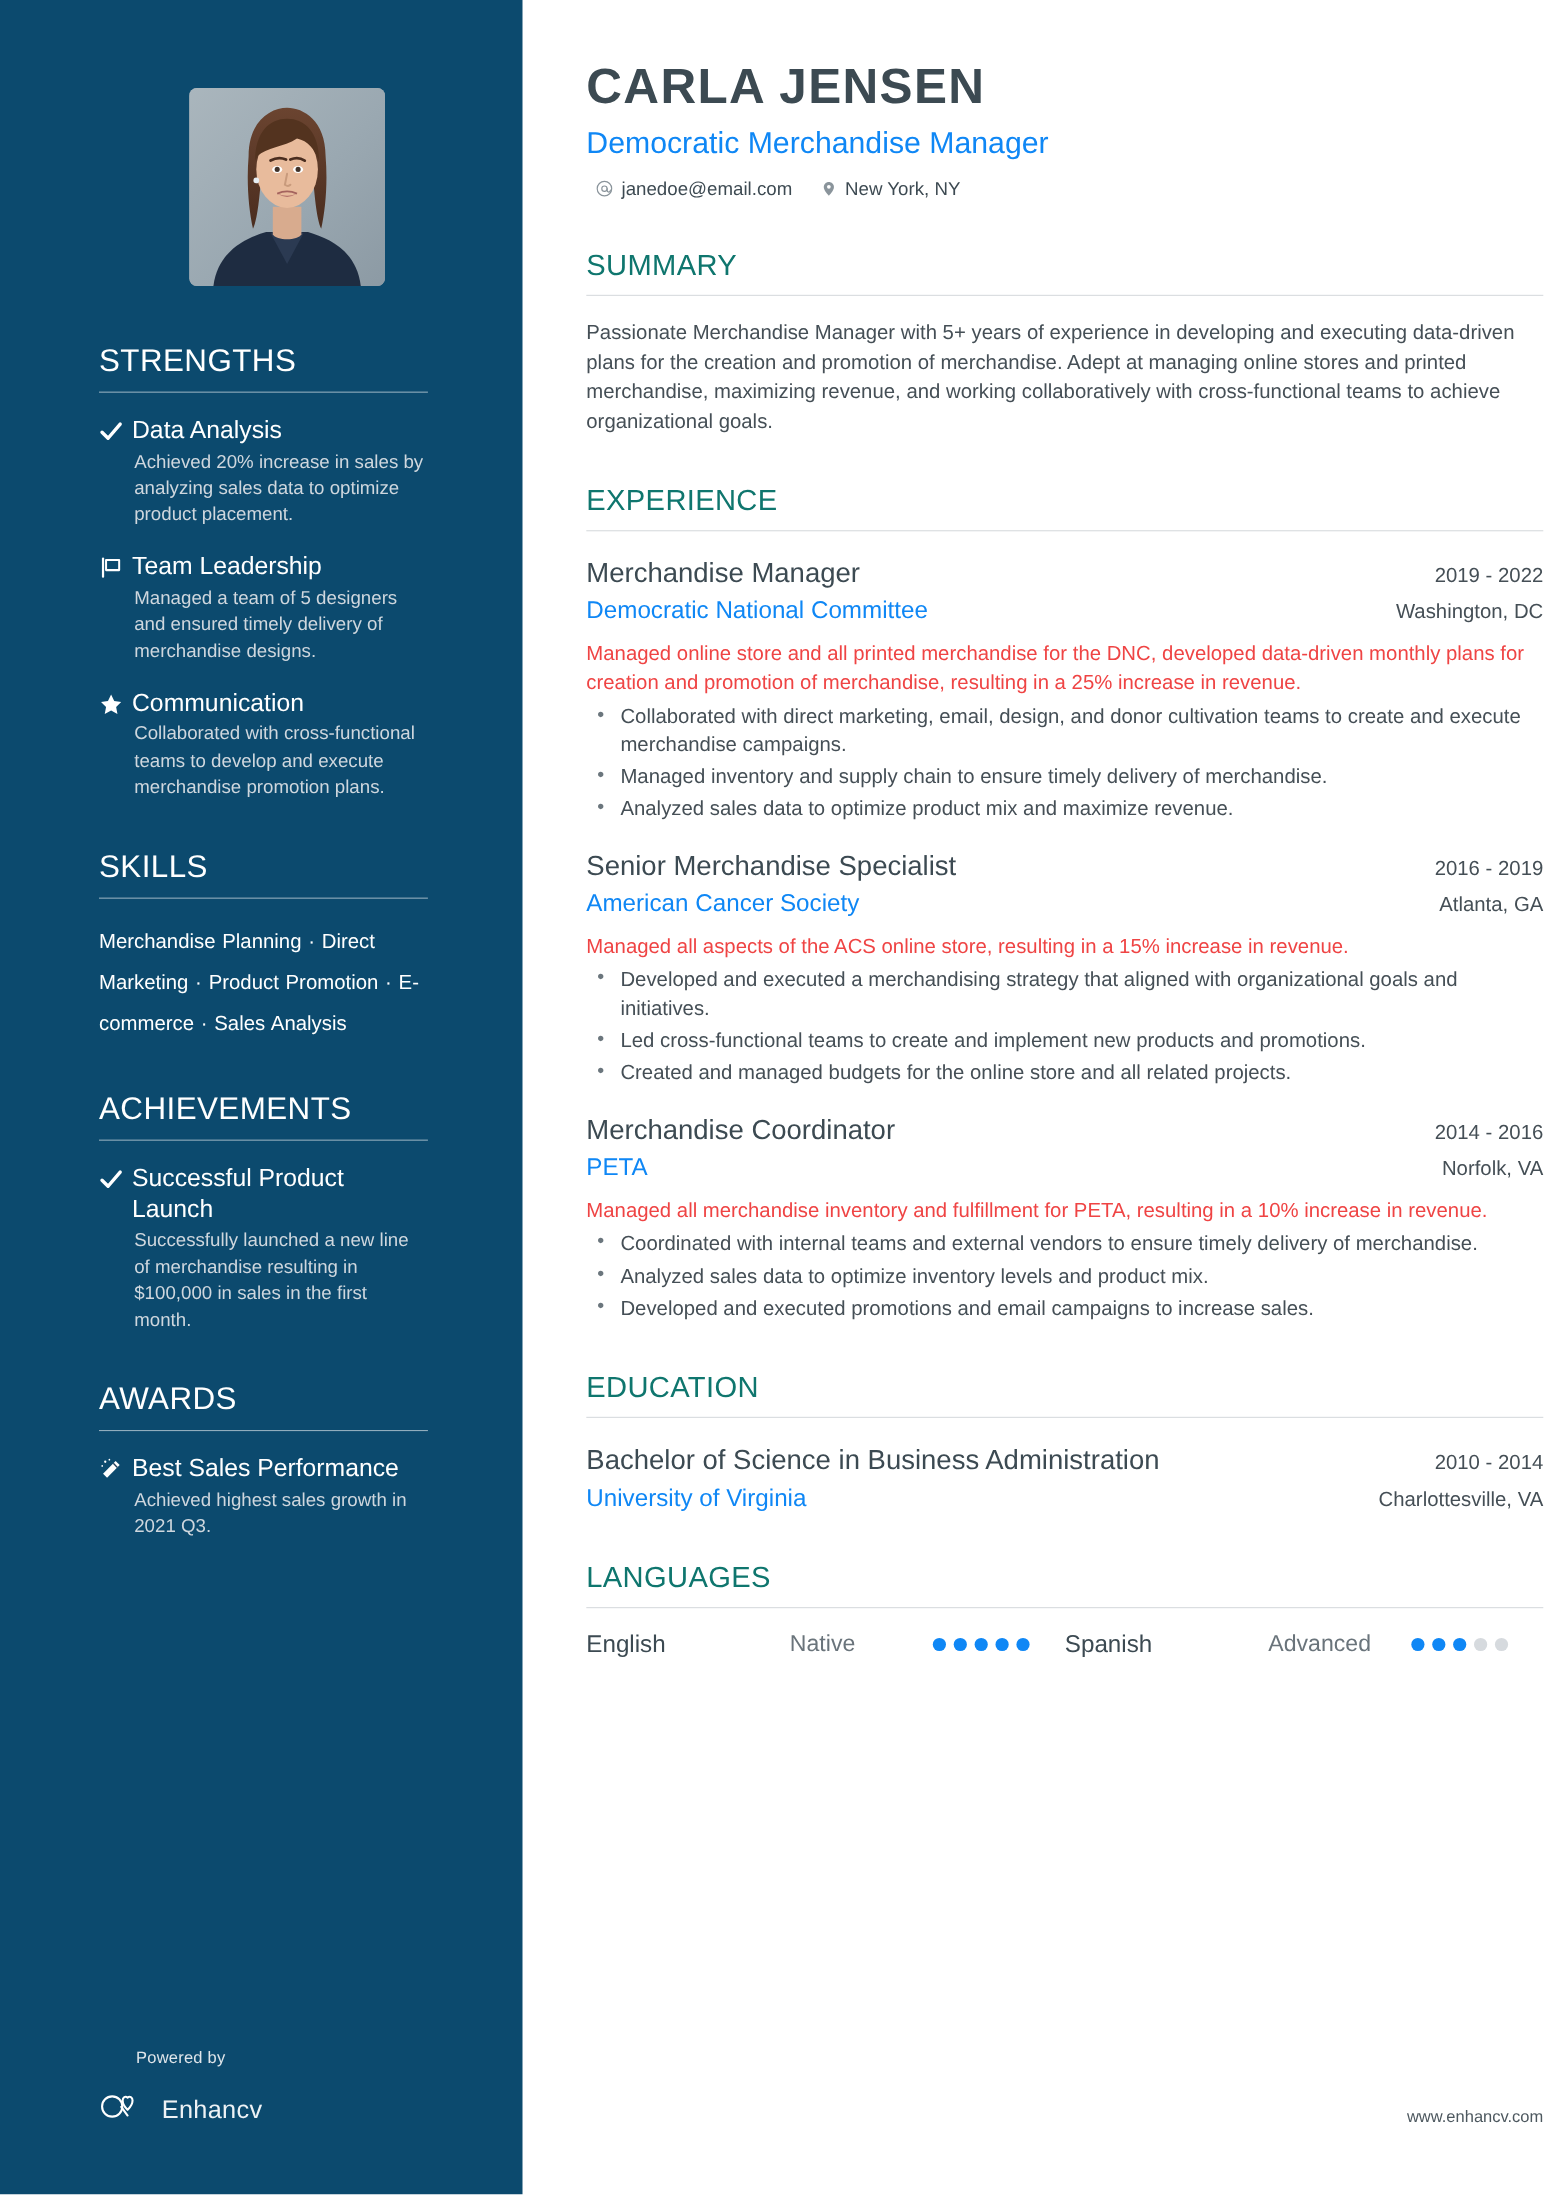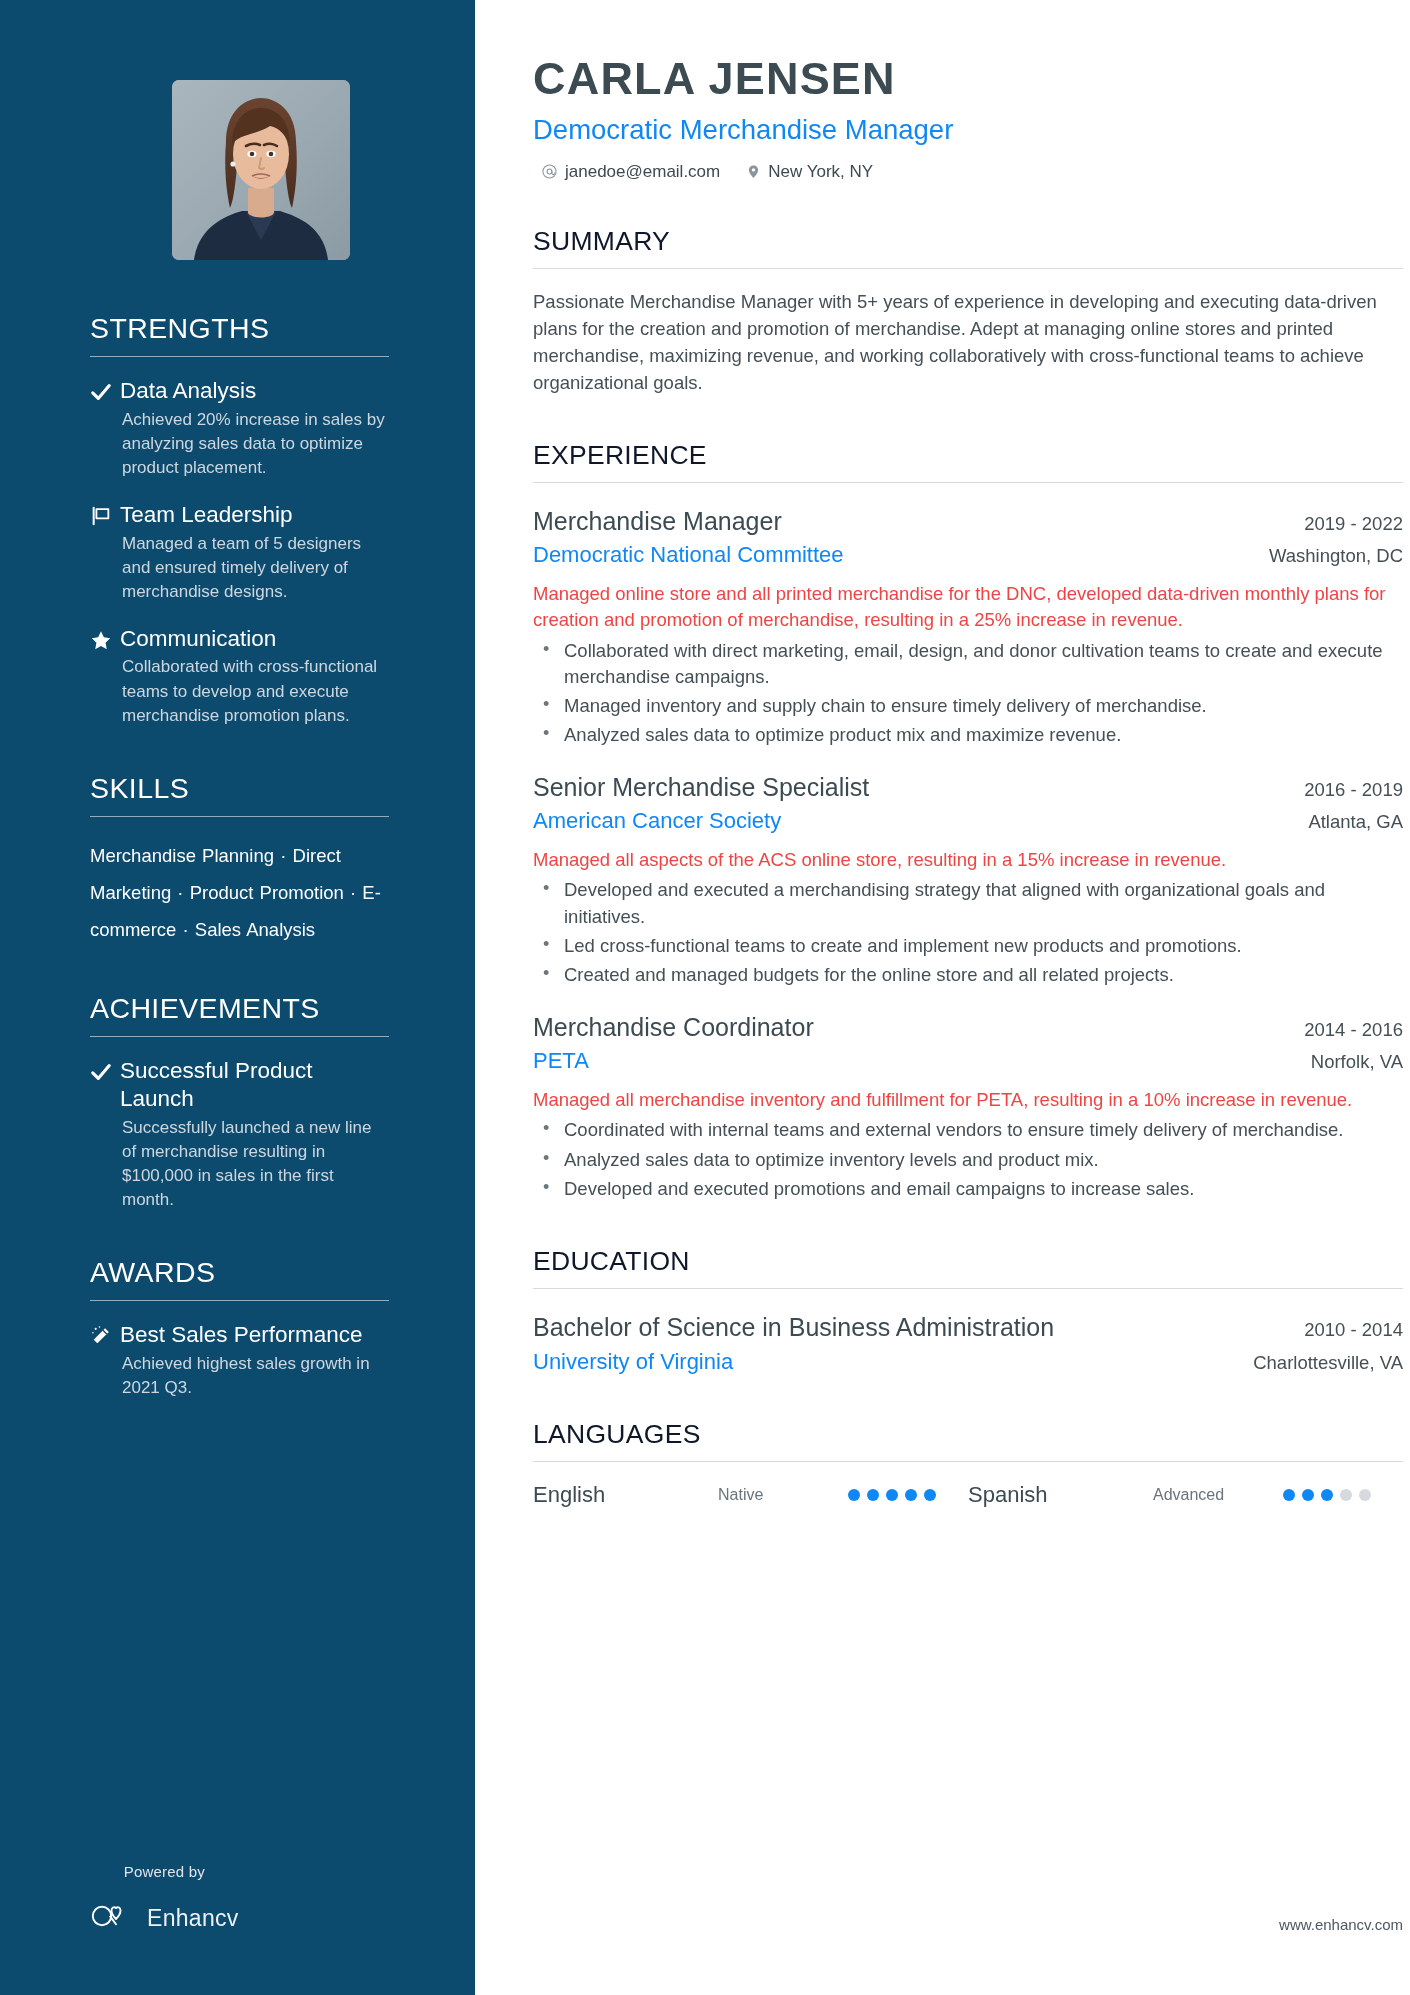--- a/index.html
+++ b/index.html
@@ -135,21 +135,21 @@
     font-size: 17px;
     color: #3d4a52;
   }
   .contact .c-item { display: flex; align-items: center; gap: 7px; }
   .contact svg { display:block; }
 
   .m-section { margin-top: 44px; }
   .m-head {
     font-size: 26.5px;
     font-weight: 400;
-    color: #0f172a;
+    color: #0f766e;
     letter-spacing: 0.3px;
     padding-bottom: 11px;
   }
   .m-rule { height: 1px; background: #d7dbde; }
 
   .m-text {
     font-size: 18.5px;
     line-height: 1.46;
     color: #454f56;
     margin-top: 19px;
@@ -212,21 +212,21 @@
     display: flex; align-items: center;
     margin-top: 20px;
   }
   .lang-cell { display: flex; align-items: center; }
   .lang-name {
     font-size: 22px;
     color: #3c4a52;
     width: 185px;
   }
   .lang-level {
-    font-size: 16px;
+    font-size: 21px;
     color: #6a747b;
     width: 130px;
     text-align: left;
   }
   .dots { display: flex; gap: 7px; align-items: center; width: 120px; }
   .dot { width: 12px; height: 12px; border-radius: 50%; background: #d6dade; }
   .dot.on { background: #0f87f5; }
 
   .main-footer {
     position: absolute;

